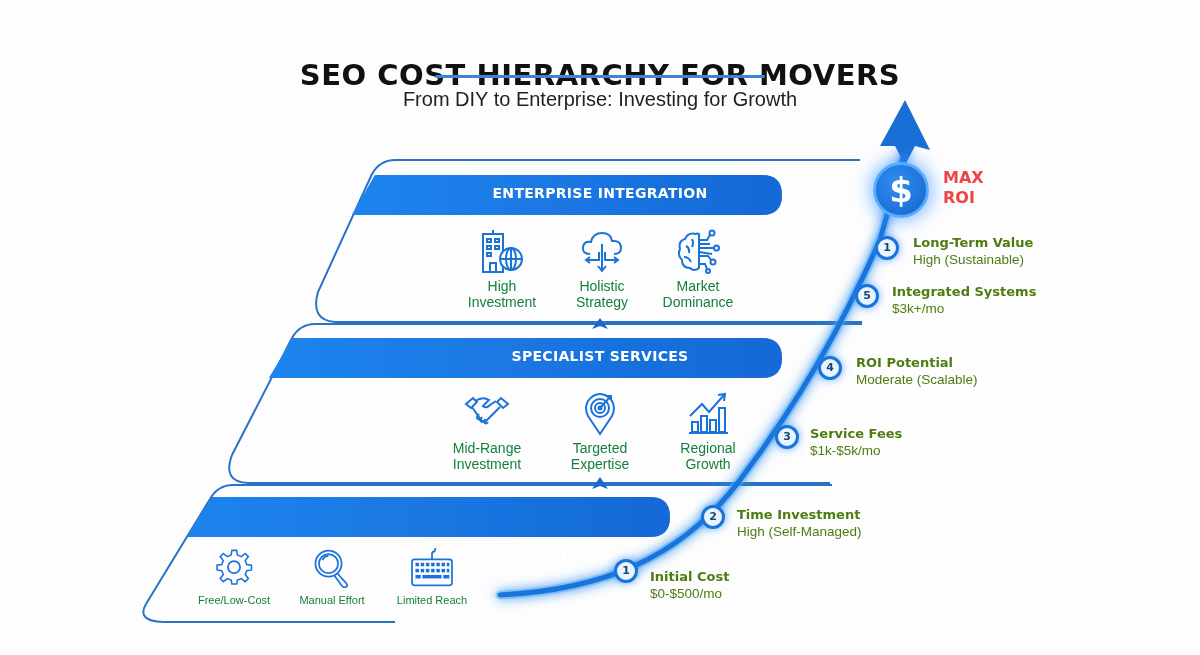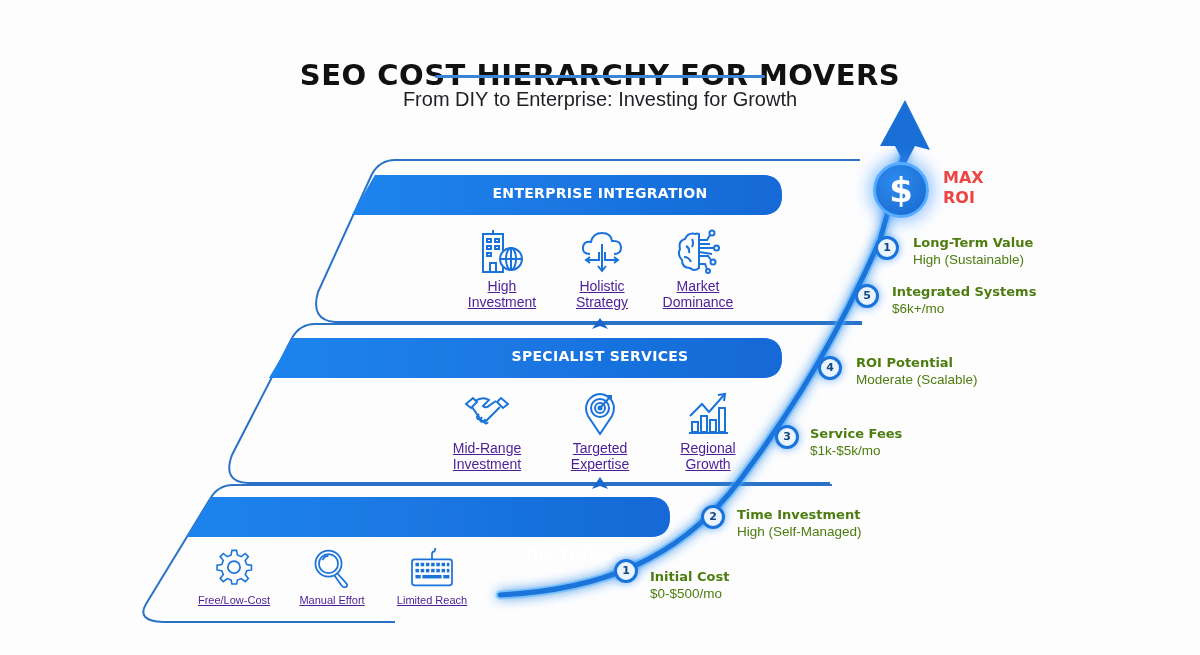--- a/index.html
+++ b/index.html
@@ -22,21 +22,21 @@
     position: absolute; left: 0; width: 1200px; top: 88px; text-align: center;
     font-size: 20px; color: #1f1f24;
   }
   svg.bg { position: absolute; left: 0; top: 0; }
   .banner-label {
     position: absolute; color: #fff; font-family: "DejaVu Sans", sans-serif;
     font-weight: bold; font-size: 14px; letter-spacing: 0.3px; text-align: center;
   }
   .feature {
     position: absolute; width: 120px; text-align: center;
-    font-size: 14px; line-height: 16px; color: #4c1d95; text-decoration: underline;
+    font-size: 14px; line-height: 16px; color: #15803d;
   }
   .feature .icon { display: block; width: 48px; height: 46px; margin: 0 auto 4px; }
   .feature-small { font-size: 11px; }
   .step-label { position: absolute; font-size: 13.5px; line-height: 17px; color: #4d7c0f; }
   .step-label .head { font-family: "DejaVu Sans", sans-serif; font-weight: bold; font-size: 13px; }
   .step-num {
     position: absolute; width: 18px; height: 18px; border-radius: 50%;
     background: #eaf4ff; border: 3px solid #1a73d9; color: #16477a;
     font-size: 11px; font-weight: bold; text-align: center; line-height: 18px;
     box-shadow: 0 0 8px rgba(40,140,255,0.7);
@@ -278,20 +278,20 @@
 
 <div class="step-num" style="left:818px; top:356px;">4</div>
 <div class="step-label" style="left:856px; top:354px;">
   <span class="head">ROI Potential</span><br>
   <span>Moderate (Scalable)</span>
 </div>
 
 <div class="step-num" style="left:855px; top:284px;">5</div>
 <div class="step-label" style="left:892px; top:283px;">
   <span class="head">Integrated Systems</span><br>
-  <span>$6k+/mo</span>
+  <span>$3k+/mo</span>
 </div>
 
 <div class="step-num" style="left:875px; top:236px;">1</div>
 <div class="step-label" style="left:913px; top:234px;">
   <span class="head">Long-Term Value</span><br>
   <span>High (Sustainable)</span>
 </div>
 
 </body></html>

